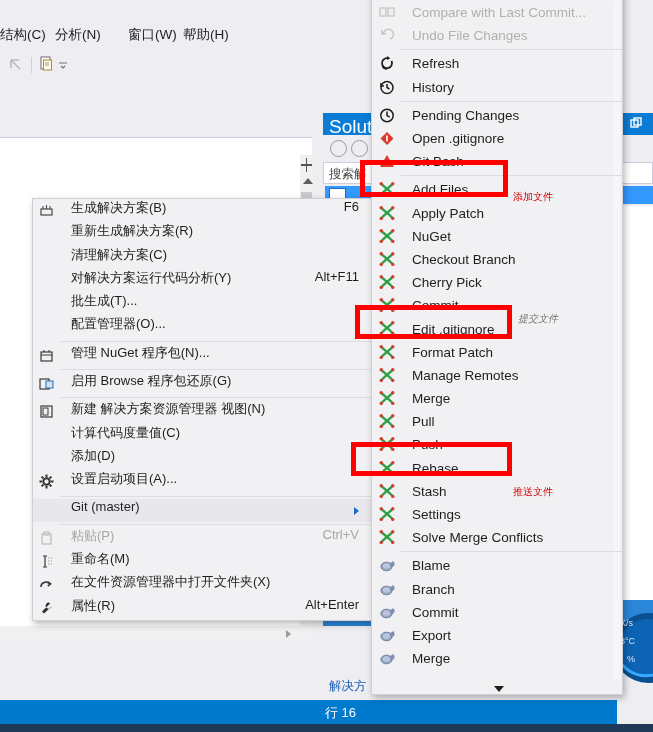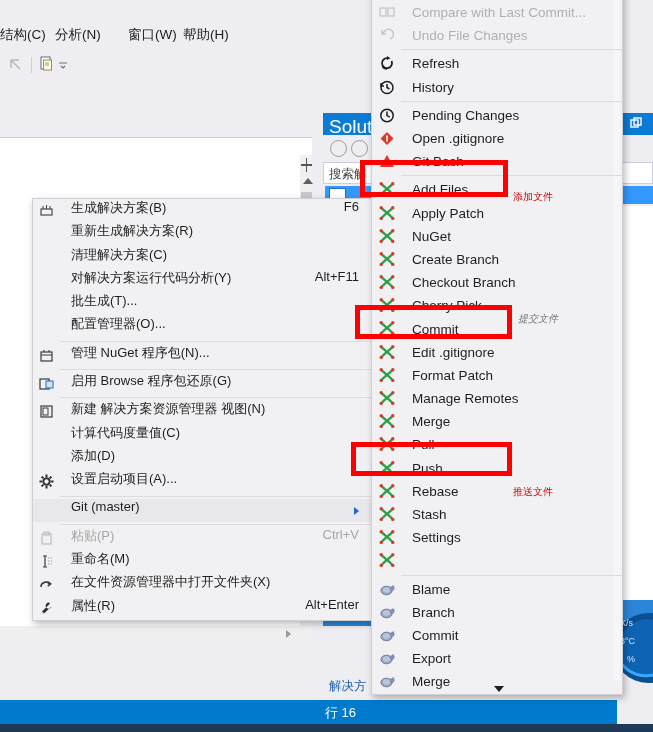--- a/index.html
+++ b/index.html
@@ -419,31 +419,20 @@
       </div>
       <div class="sub-item">
         <span class="ic"><svg width="18" height="17" viewBox="0 0 18 17">
             <path d="M3.5 3 C6 6 10 8 14.5 13" stroke="#2f9e44" stroke-width="2.4" fill="none" stroke-linecap="round"></path>
             <path d="M14.5 3 C12 6 8 8 3.5 13" stroke="#2f9e44" stroke-width="2.4" fill="none" stroke-linecap="round"></path>
             <circle cx="3.2" cy="2.8" r="1.7" fill="#d93a2b"></circle>
             <circle cx="14.8" cy="2.8" r="1.7" fill="#d93a2b"></circle>
             <circle cx="3.2" cy="13.4" r="1.7" fill="#d93a2b"></circle>
             <circle cx="14.8" cy="13.4" r="1.7" fill="#d93a2b"></circle>
           </svg></span>
-        <span class="lb">Create Branch</span>
-      </div>
-      <div class="sub-item">
-        <span class="ic"><svg width="18" height="17" viewBox="0 0 18 17">
-            <path d="M3.5 3 C6 6 10 8 14.5 13" stroke="#2f9e44" stroke-width="2.4" fill="none" stroke-linecap="round"></path>
-            <path d="M14.5 3 C12 6 8 8 3.5 13" stroke="#2f9e44" stroke-width="2.4" fill="none" stroke-linecap="round"></path>
-            <circle cx="3.2" cy="2.8" r="1.7" fill="#d93a2b"></circle>
-            <circle cx="14.8" cy="2.8" r="1.7" fill="#d93a2b"></circle>
-            <circle cx="3.2" cy="13.4" r="1.7" fill="#d93a2b"></circle>
-            <circle cx="14.8" cy="13.4" r="1.7" fill="#d93a2b"></circle>
-          </svg></span>
         <span class="lb">Checkout Branch</span>
       </div>
       <div class="sub-item">
         <span class="ic"><svg width="18" height="17" viewBox="0 0 18 17">
             <path d="M3.5 3 C6 6 10 8 14.5 13" stroke="#2f9e44" stroke-width="2.4" fill="none" stroke-linecap="round"></path>
             <path d="M14.5 3 C12 6 8 8 3.5 13" stroke="#2f9e44" stroke-width="2.4" fill="none" stroke-linecap="round"></path>
             <circle cx="3.2" cy="2.8" r="1.7" fill="#d93a2b"></circle>
             <circle cx="14.8" cy="2.8" r="1.7" fill="#d93a2b"></circle>
             <circle cx="3.2" cy="13.4" r="1.7" fill="#d93a2b"></circle>
             <circle cx="14.8" cy="13.4" r="1.7" fill="#d93a2b"></circle>
@@ -562,20 +551,21 @@
       </div>
       <div class="sub-item">
         <span class="ic"><svg width="18" height="17" viewBox="0 0 18 17">
             <path d="M3.5 3 C6 6 10 8 14.5 13" stroke="#2f9e44" stroke-width="2.4" fill="none" stroke-linecap="round"></path>
             <path d="M14.5 3 C12 6 8 8 3.5 13" stroke="#2f9e44" stroke-width="2.4" fill="none" stroke-linecap="round"></path>
             <circle cx="3.2" cy="2.8" r="1.7" fill="#d93a2b"></circle>
             <circle cx="14.8" cy="2.8" r="1.7" fill="#d93a2b"></circle>
             <circle cx="3.2" cy="13.4" r="1.7" fill="#d93a2b"></circle>
             <circle cx="14.8" cy="13.4" r="1.7" fill="#d93a2b"></circle>
           </svg></span>
+        <span class="lb">Solve Merge Conflicts</span>
       </div>
       <div class="sub-sep"></div>
       <div class="sub-item">
         <span class="ic"><svg width="18" height="17" viewBox="0 0 18 17">
             <ellipse cx="8.5" cy="9.5" rx="5.6" ry="4.3" fill="#9aa8c4" stroke="#6e7c99" stroke-width="1"></ellipse>
             <ellipse cx="8.5" cy="9" rx="3.6" ry="2.7" fill="#b9c5dd"></ellipse>
             <circle cx="14.2" cy="7.4" r="1.9" fill="#8d9bb8" stroke="#6e7c99" stroke-width="0.8"></circle>
             <path d="M14.6 3.4 L15.3 5 L16.9 4.3 L15.7 5.6 L17 6.6 L15.3 6.3 L15 8 L14.4 6.4 Z" fill="#6f86b5"></path>
           </svg></span>
         <span class="lb">Blame</span>

